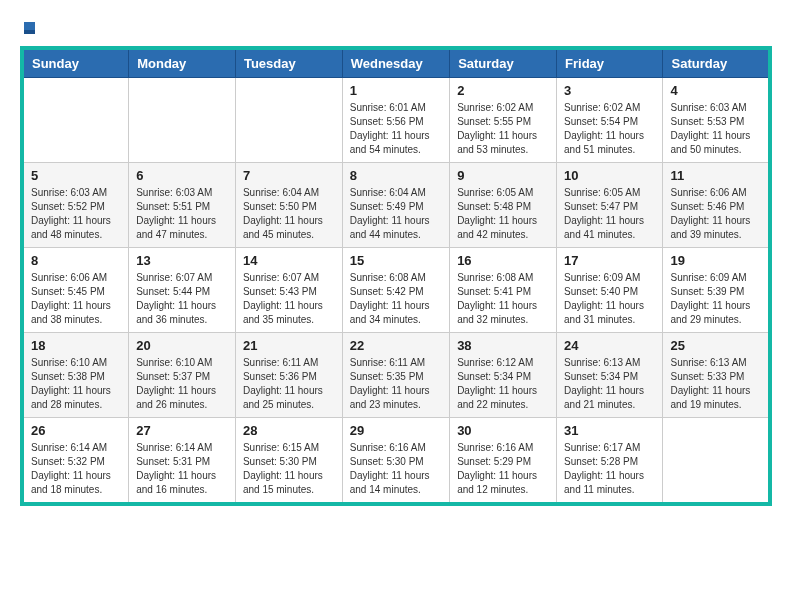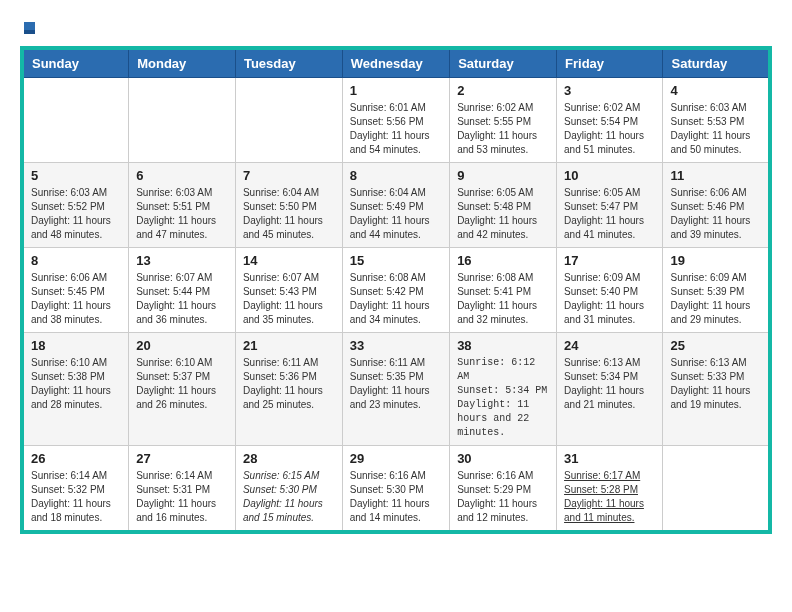--- a/index.html
+++ b/index.html
@@ -255,28 +255,28 @@
 Sunset: 5:37 PM
 Daylight: 11 hours and 26 minutes.</div>
         </td>
         <td>
           <div class="day-number">21</div>
           <div class="day-info" style="white-space: pre-line;">Sunrise: 6:11 AM
 Sunset: 5:36 PM
 Daylight: 11 hours and 25 minutes.</div>
         </td>
         <td>
-          <div class="day-number">33</div>
+          <div class="day-number">22</div>
           <div class="day-info" style="white-space: pre-line;">Sunrise: 6:11 AM
 Sunset: 5:35 PM
 Daylight: 11 hours and 23 minutes.</div>
         </td>
         <td>
           <div class="day-number">38</div>
-          <div class="day-info" style="white-space: pre-line; font-family: Liberation Mono, monospace;">Sunrise: 6:12 AM
+          <div class="day-info" style="white-space: pre-line;">Sunrise: 6:12 AM
 Sunset: 5:34 PM
 Daylight: 11 hours and 22 minutes.</div>
         </td>
         <td>
           <div class="day-number">24</div>
           <div class="day-info" style="white-space: pre-line;">Sunrise: 6:13 AM
 Sunset: 5:34 PM
 Daylight: 11 hours and 21 minutes.</div>
         </td>
         <td>
@@ -294,38 +294,38 @@
 Daylight: 11 hours and 18 minutes.</div>
         </td>
         <td>
           <div class="day-number">27</div>
           <div class="day-info" style="white-space: pre-line;">Sunrise: 6:14 AM
 Sunset: 5:31 PM
 Daylight: 11 hours and 16 minutes.</div>
         </td>
         <td>
           <div class="day-number">28</div>
-          <div class="day-info" style="white-space: pre-line; font-style: italic;">Sunrise: 6:15 AM
+          <div class="day-info" style="white-space: pre-line;">Sunrise: 6:15 AM
 Sunset: 5:30 PM
 Daylight: 11 hours and 15 minutes.</div>
         </td>
         <td>
           <div class="day-number">29</div>
           <div class="day-info" style="white-space: pre-line;">Sunrise: 6:16 AM
 Sunset: 5:30 PM
 Daylight: 11 hours and 14 minutes.</div>
         </td>
         <td>
           <div class="day-number">30</div>
           <div class="day-info" style="white-space: pre-line;">Sunrise: 6:16 AM
 Sunset: 5:29 PM
 Daylight: 11 hours and 12 minutes.</div>
         </td>
         <td>
           <div class="day-number">31</div>
-          <div class="day-info" style="white-space: pre-line; text-decoration: underline;">Sunrise: 6:17 AM
+          <div class="day-info" style="white-space: pre-line;">Sunrise: 6:17 AM
 Sunset: 5:28 PM
 Daylight: 11 hours and 11 minutes.</div>
         </td>
         <td class="empty-cell"></td>
       </tr>
     </tbody>
 </table>
 
 </body></html>

